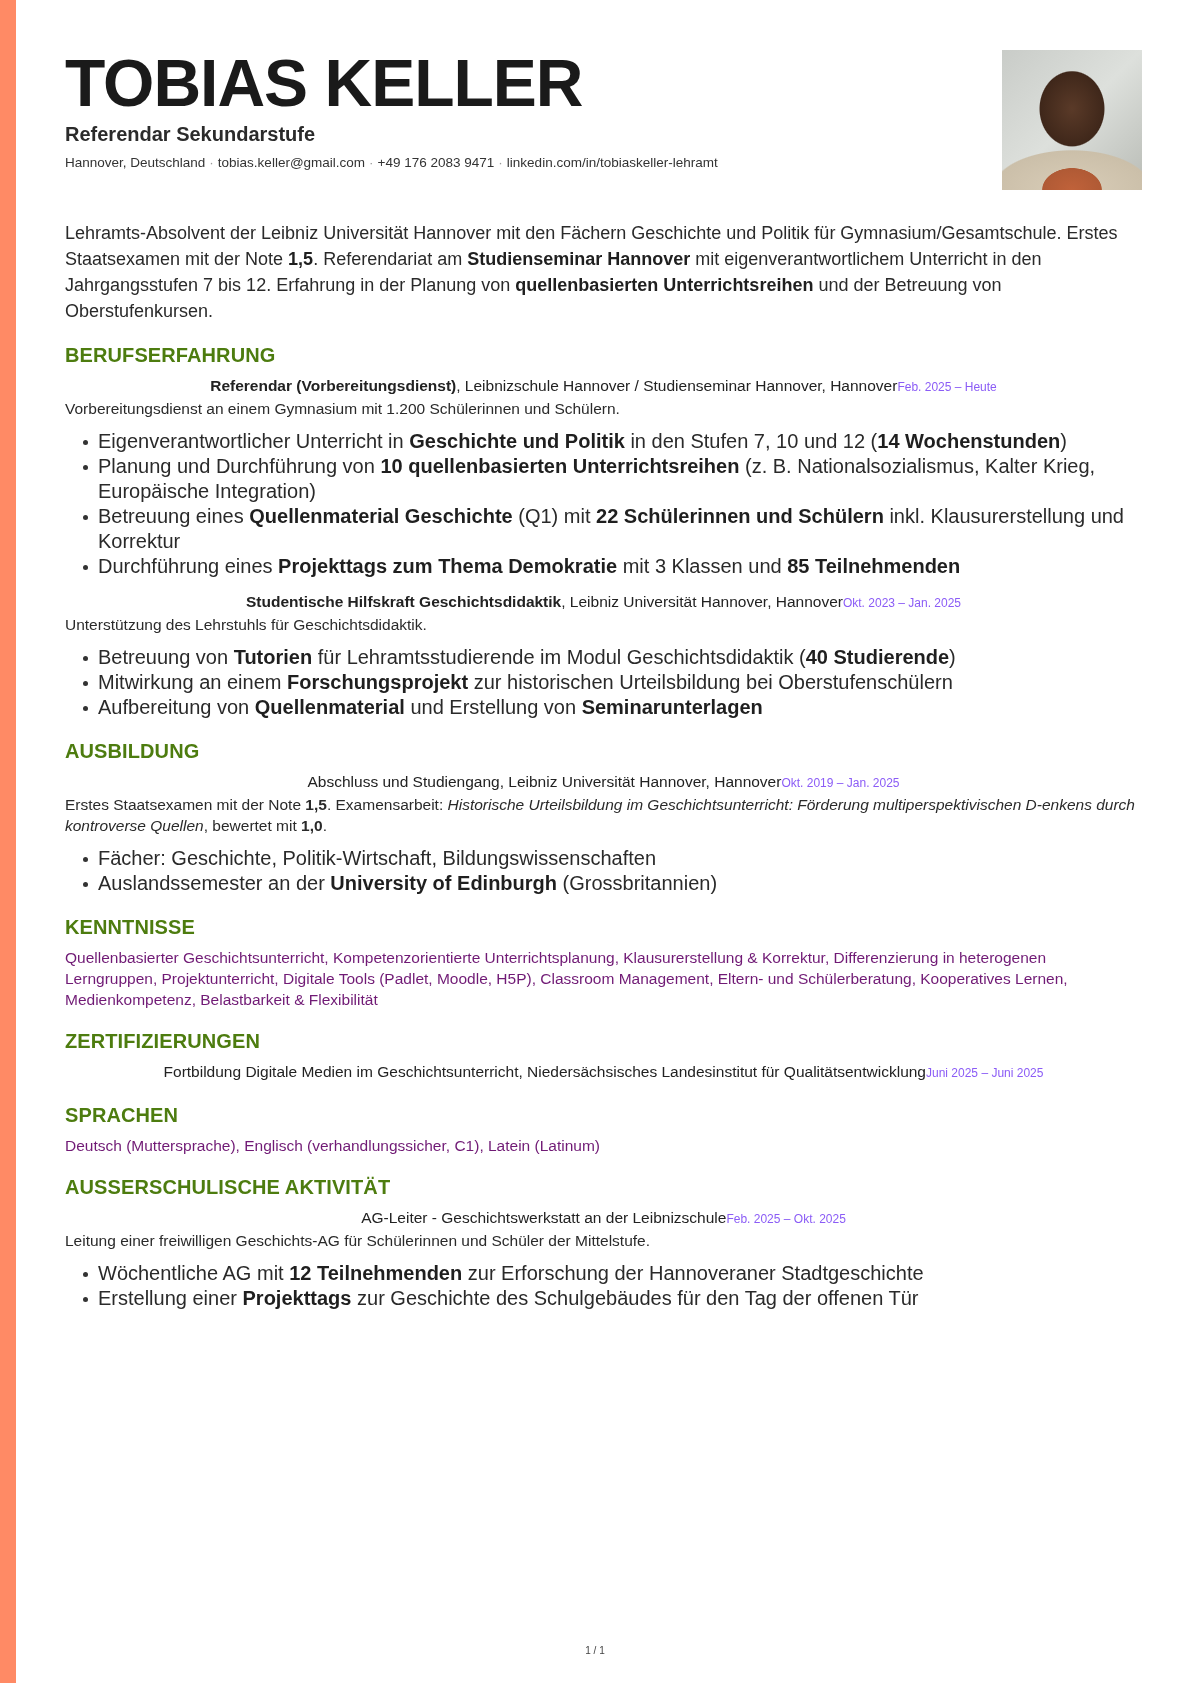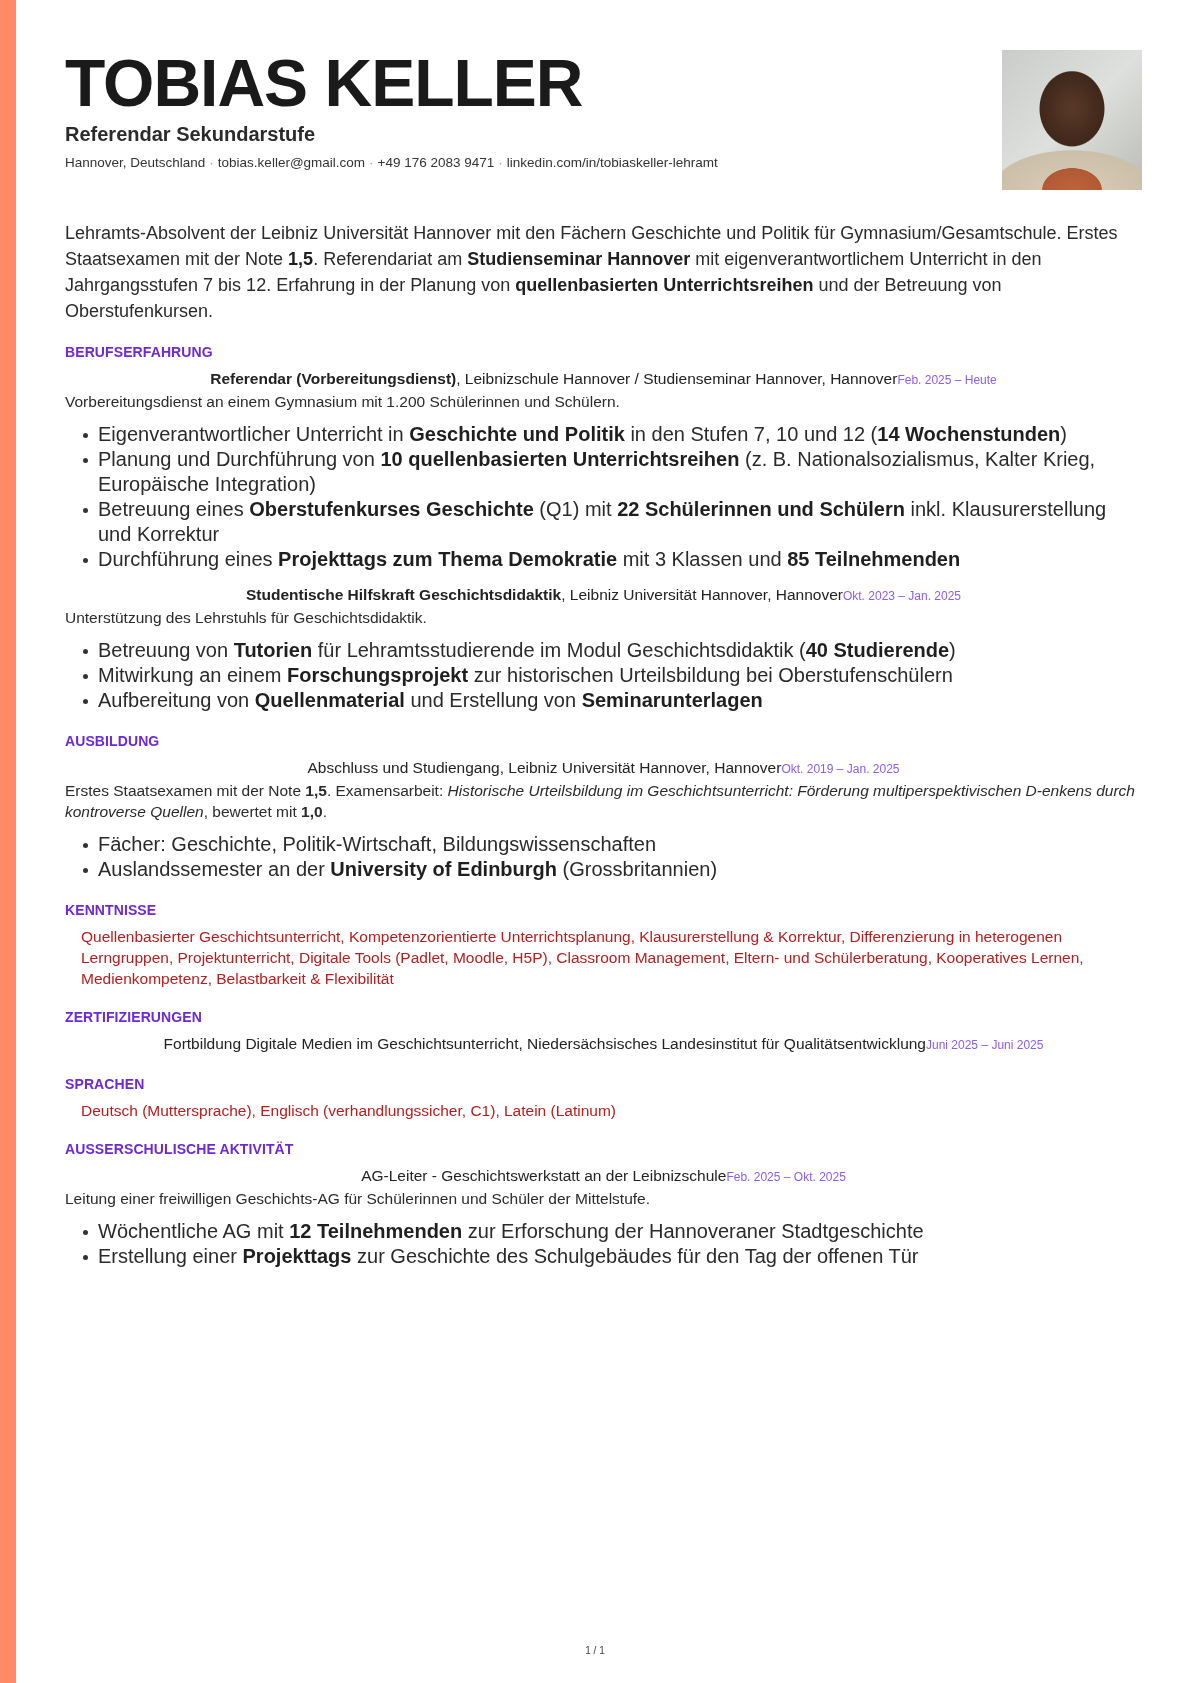--- a/index.html
+++ b/index.html
@@ -39,42 +39,42 @@
       radial-gradient(ellipse 30% 22% at 50% 100%, #c0623a 0%, #b05a35 70%, transparent 72%),
       radial-gradient(ellipse 70% 35% at 50% 100%, #d9cdb8 0%, #cbbfa9 80%, transparent 82%),
       linear-gradient(135deg, #c9ccc8 0%, #dde0dc 50%, #b9bcb6 100%);
   }
   .summary {
     margin-top: 20px;
     font-size: 18px; line-height: 26px; color: #2a2a2a;
   }
   .summary b { font-weight: 700; color: #1f1f1f; }
   .section-title {
-    font-size: 14px; font-weight: 700; color: #6d28d9;
+    font-size: 20px; font-weight: 700; color: #4d7c0f;
     margin-top: 20px; margin-bottom: 8px; letter-spacing: 0.1px;
   }
   .entry-head {
     display: flex; justify-content: center; align-items: baseline;
     font-size: 15.5px; line-height: 22px;
   }
   .entry-head .role b { font-weight: 700; }
   .date { font-size: 12px; color: #8b5cf6; white-space: nowrap; }
   .desc { font-size: 15.5px; line-height: 21px; color: #2a2a2a; }
   ul.bullets { list-style: none; margin-top: 10px; margin-left: 16px; }
   ul.bullets li {
     position: relative; padding-left: 17px;
     font-size: 20px; line-height: 25px; color: #2a2a2a;
   }
   ul.bullets li::before {
     content: ""; position: absolute; left: 2px; top: 11px;
     width: 5px; height: 5px; border-radius: 50%; background: #333;
   }
   ul.bullets li b { font-weight: 700; color: #1f1f1f; }
   .entry { margin-bottom: 10px; }
-  .plain { font-size: 15.5px; line-height: 21px; color: #b91c1c; margin-left: 16px; }
+  .plain { font-size: 15.5px; line-height: 21px; color: #701a75; }
   .tight { margin-top: 12px; }
   .footer {
     position: absolute; left: 0; right: 0; top: 1645px;
     text-align: center; font-size: 10px; color: #444;
   }
 </style>
 </head>
 <body>
 
 <div class="accent-bar"></div>
@@ -96,21 +96,21 @@
 
   <div class="entry">
     <div class="entry-head">
       <span class="role"><b>Referendar (Vorbereitungsdienst)</b><span>, Leibnizschule Hannover / Studienseminar Hannover, Hannover</span></span>
       <span class="date">Feb. 2025 – Heute</span>
     </div>
     <div class="desc">Vorbereitungsdienst an einem Gymnasium mit 1.200 Schülerinnen und Schülern.</div>
     <ul class="bullets">
         <li><span>Eigenverantwortlicher Unterricht in </span><b>Geschichte und Politik</b><span> in den Stufen 7, 10 und 12 (</span><b>14 Wochenstunden</b><span>)</span></li>
         <li><span>Planung und Durchführung von </span><b>10 quellenbasierten Unterrichtsreihen</b><span> (z. B. Nationalsozialismus, Kalter Krieg, Europäische Integration)</span></li>
-        <li><span>Betreuung eines </span><b>Oberstufenkurses Geschichte</b><span> (Q1) mit </span><b>22 Schülerinnen und Schülern</b><span> inkl. Klausurerstellung und Korrektur</span></li>
+        <li><span>Betreuung eines </span><b>Quellenmaterial Geschichte</b><span> (Q1) mit </span><b>22 Schülerinnen und Schülern</b><span> inkl. Klausurerstellung und Korrektur</span></li>
         <li><span>Durchführung eines </span><b>Projekttags zum Thema Demokratie</b><span> mit 3 Klassen und </span><b>85 Teilnehmenden</b></li>
       </ul>
   </div>
 
   <div class="entry tight">
     <div class="entry-head">
       <span class="role"><b>Studentische Hilfskraft Geschichtsdidaktik</b><span>, Leibniz Universität Hannover, Hannover</span></span>
       <span class="date">Okt. 2023 – Jan. 2025</span>
     </div>
     <div class="desc">Unterstützung des Lehrstuhls für Geschichtsdidaktik.</div>

